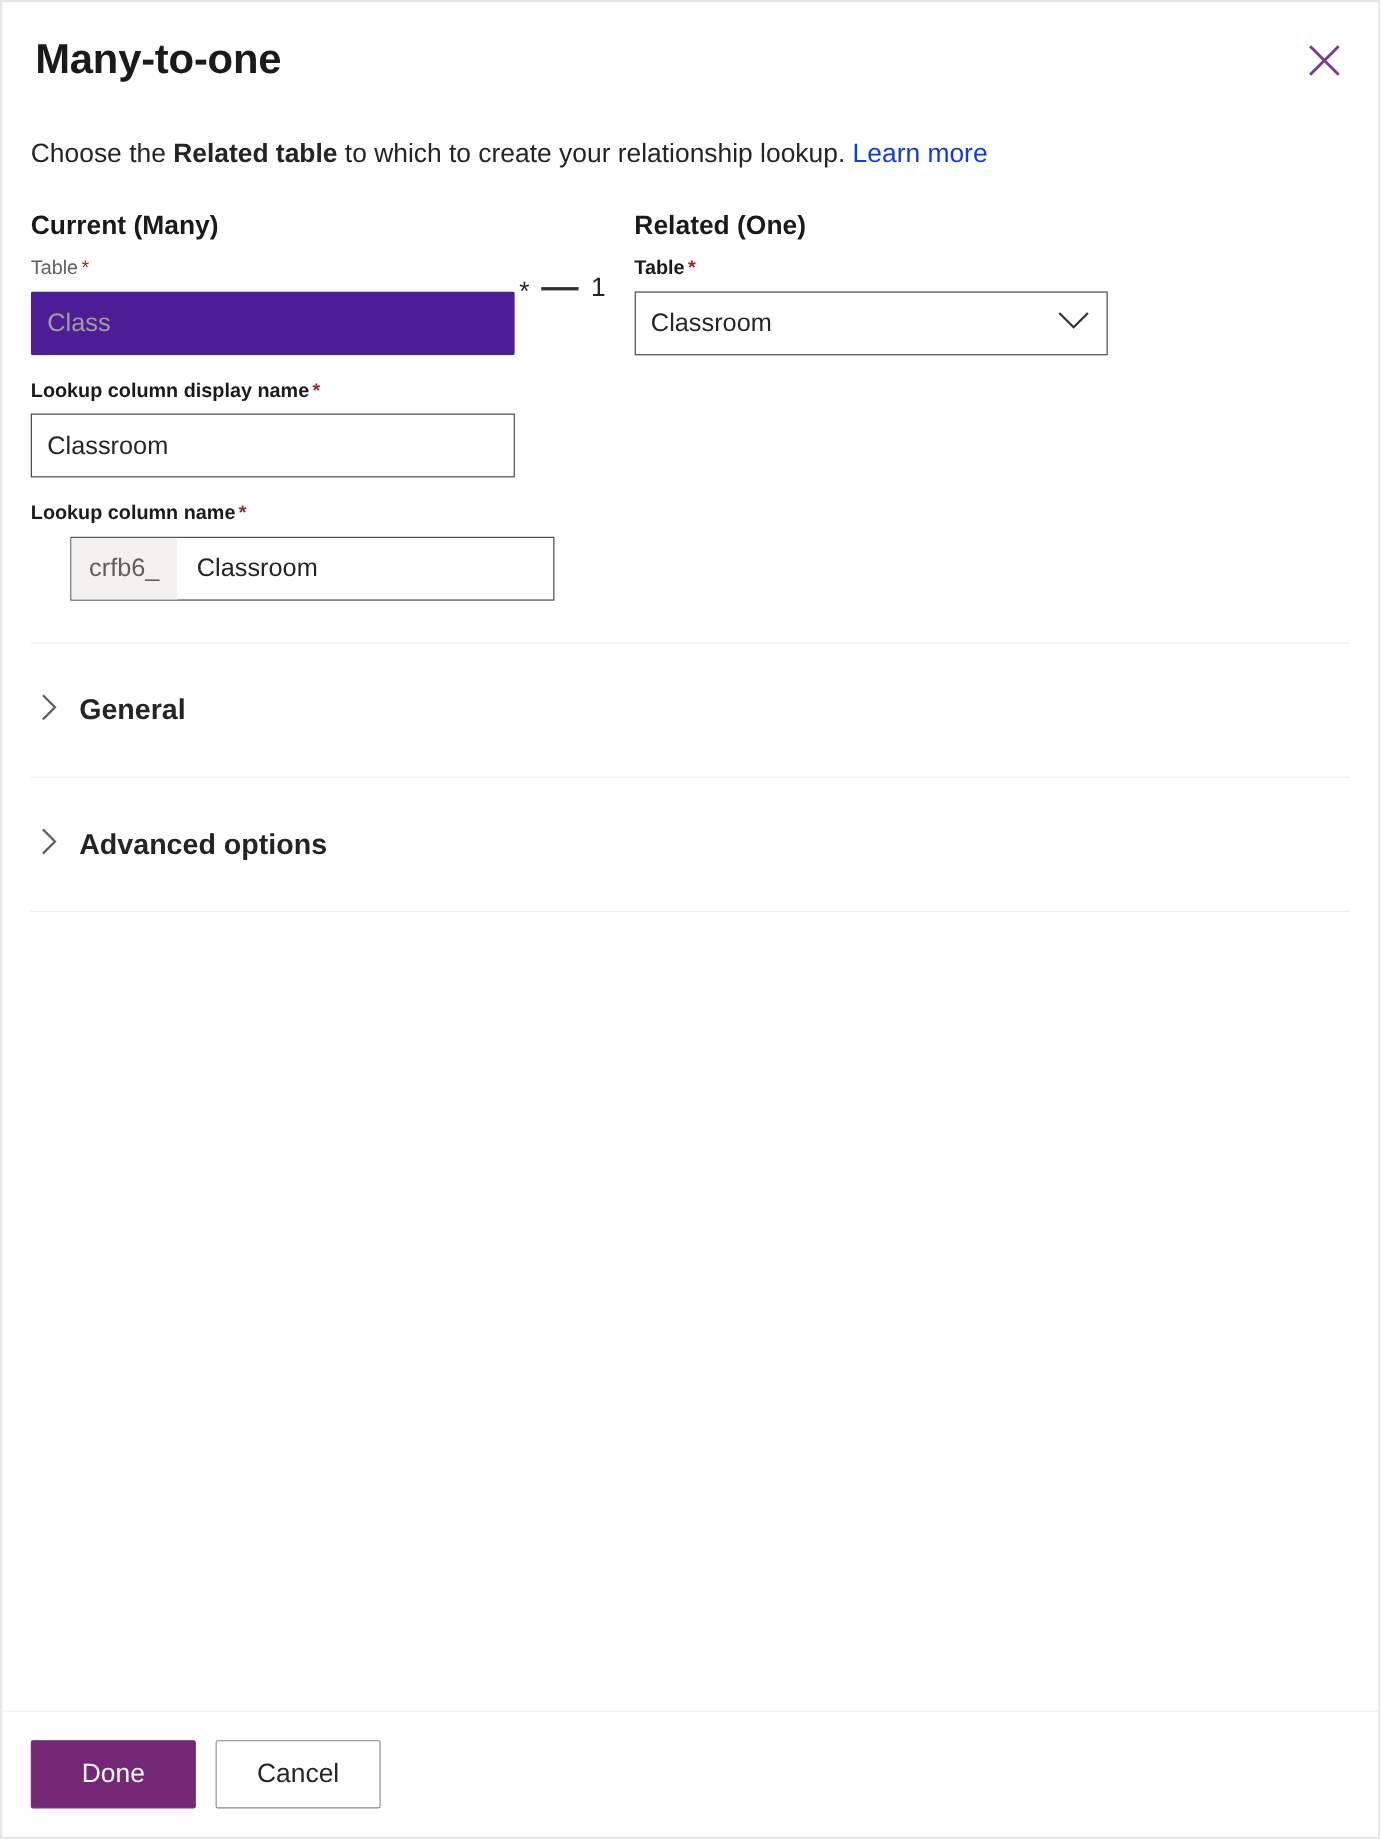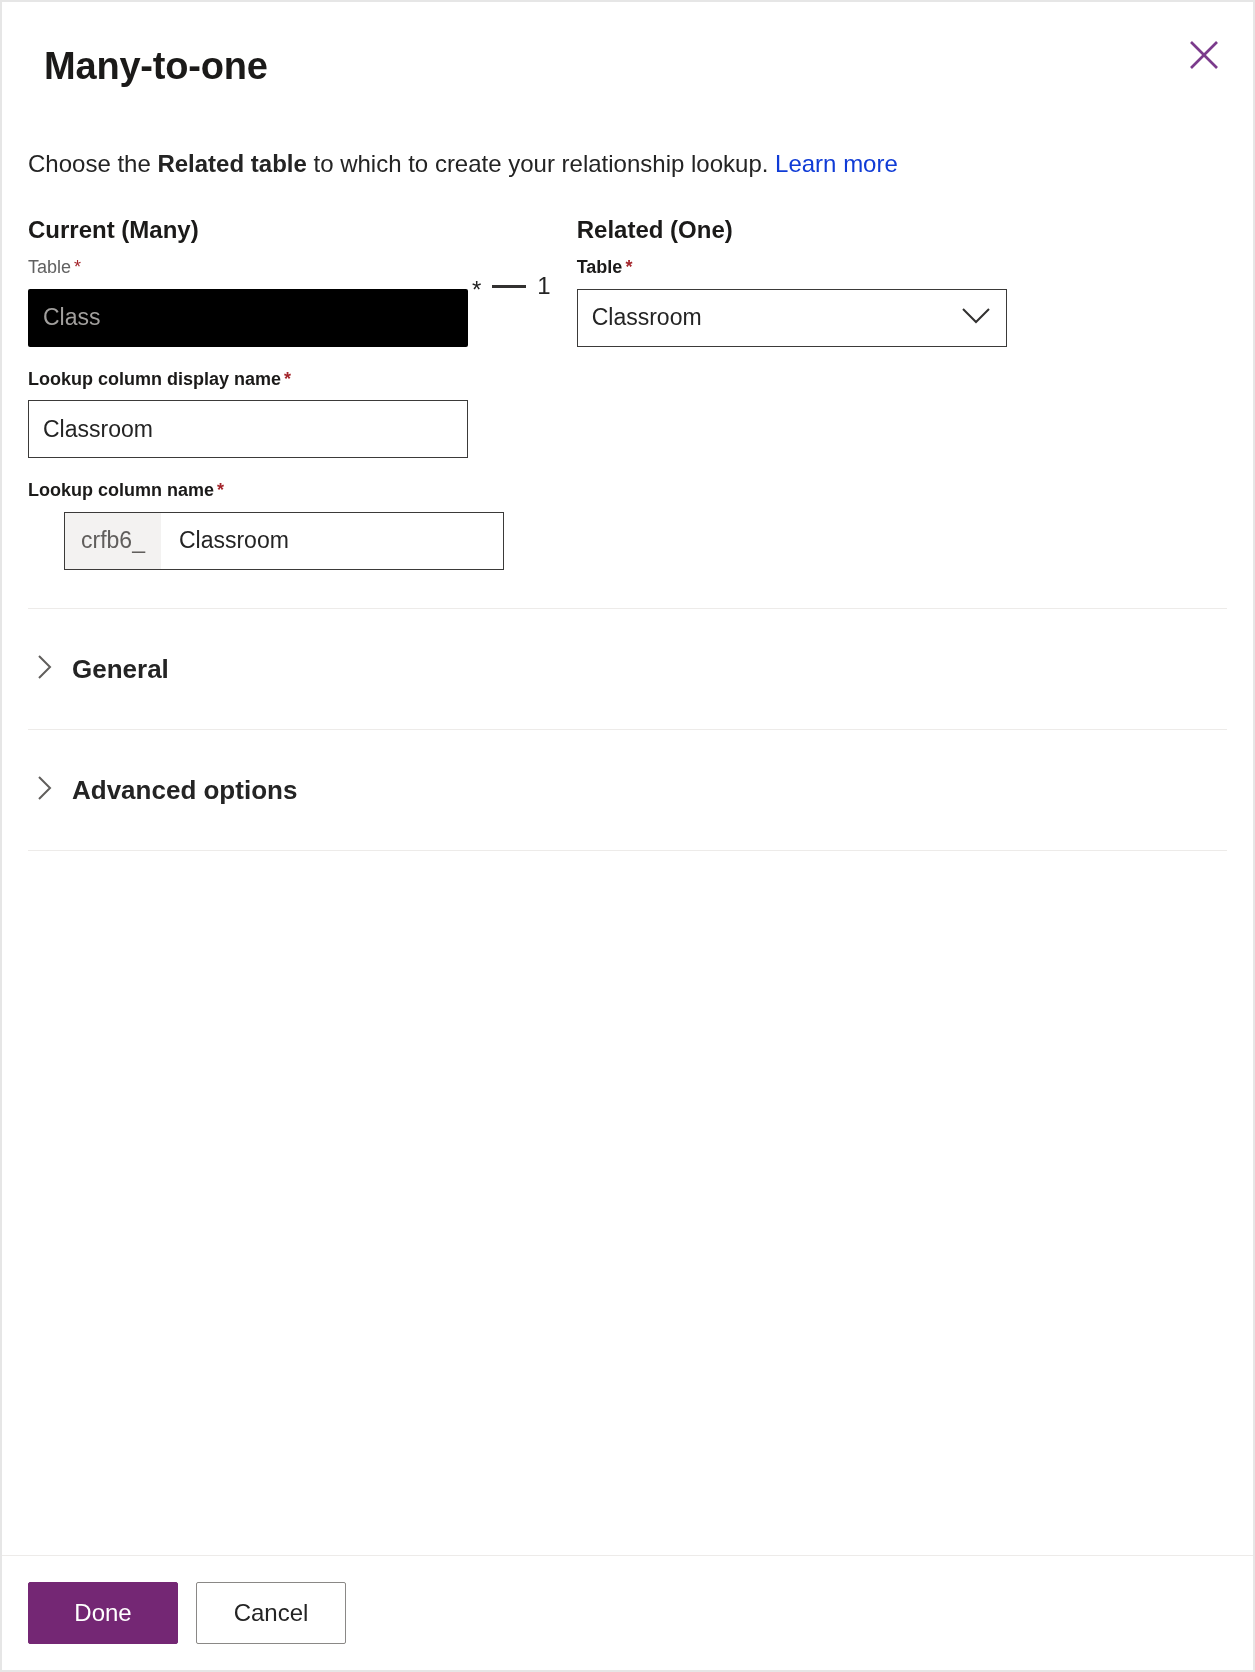--- a/index.html
+++ b/index.html
@@ -29,21 +29,21 @@
     position: relative;
     padding: 28px 26px 0 26px;
     flex: 0 0 auto;
   }
   .title {
     font-size: 38px;
     font-weight: 600;
     color: #1b1a19;
     letter-spacing: -0.2px;
     line-height: 1.1;
-    margin: 16px;
+    margin: 4px;
   }
   .close-btn {
     position: absolute;
     top: 30px;
     right: 26px;
     width: 46px;
     height: 46px;
     display: flex;
     align-items: center;
     justify-content: center;
@@ -108,21 +108,21 @@
     border: 1px solid #3b3a39;
     background: #ffffff;
     display: flex;
     align-items: center;
     padding: 0 14px;
     font-size: 23px;
     color: #242424;
   }
   .input-box.disabled {
     border: 1px solid transparent;
-    background: #000000;
+    background: #4c1d95;
     color: #a19f9d;
     border-radius: 2px;
   }
   .input-box.prefixed { padding: 0; margin-left: 36px; }
   .prefix {
     align-self: stretch;
     display: flex;
     align-items: center;
     padding: 0 16px;
     background: #f3f2f1;

